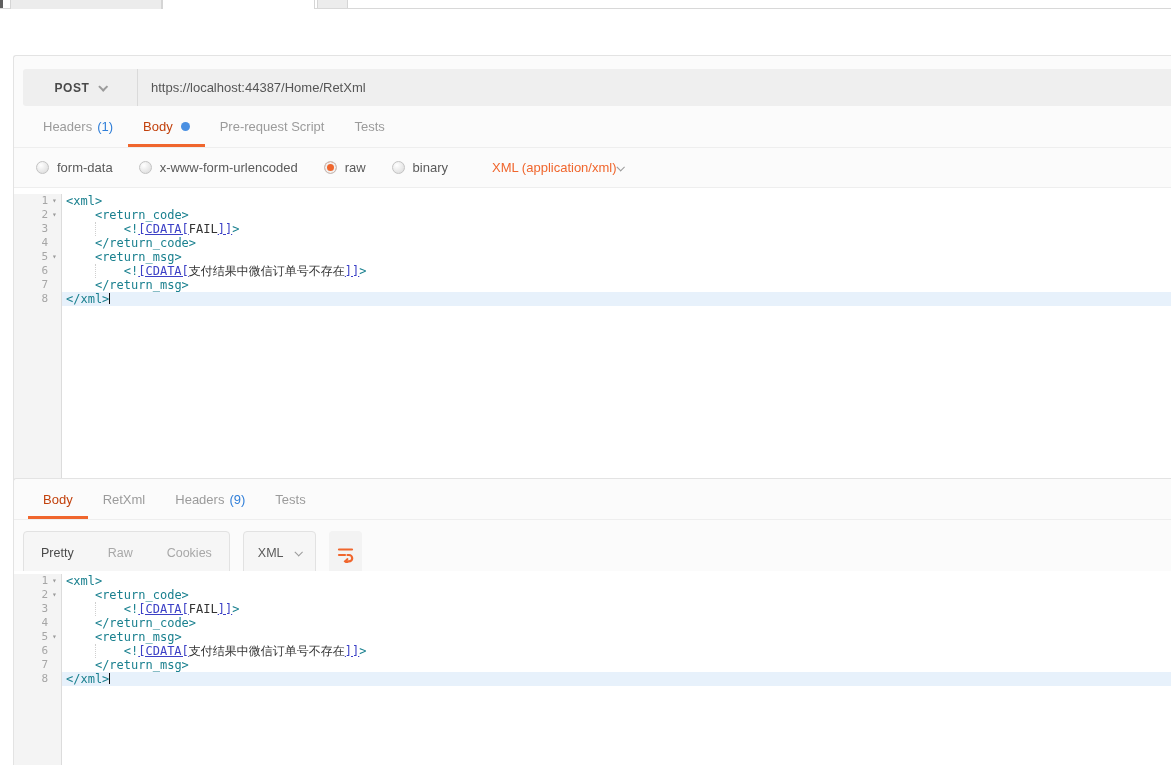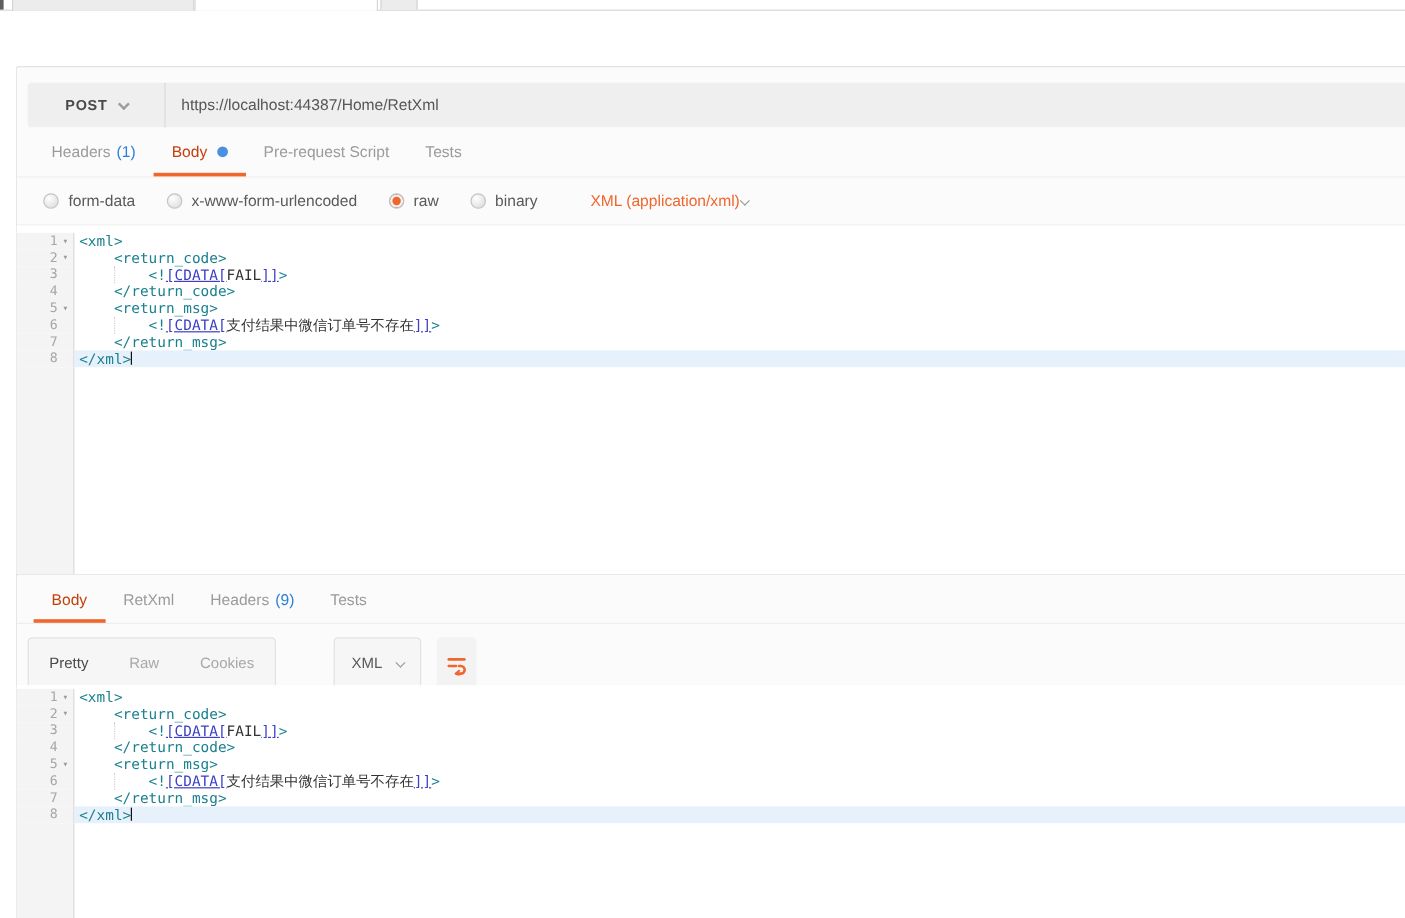--- a/index.html
+++ b/index.html
@@ -63,21 +63,21 @@
   .tk-tag { color:var(--tag-teal,#1a808f); }
   .tk-atom { color:var(--atom-blue,#3c40c6);text-decoration:underline; }
   .caret { display:inline-block; width:1px; height:11px; background:#111; vertical-align:-1px; }
   .iguide { position:absolute; left:calc(4px + 4ch); top:0; height:14px; border-left:1px dotted #cfcfcf; }
 
   
   .res-toolbar { position:absolute; left:9px; top:52px; height:44px; display:flex; align-items:stretch; gap:13px; }
   .seg-group { display:flex; align-items:stretch; background:#f6f6f6; border:1px solid #e2e2e2; border-radius:4px; overflow:hidden; }
   .seg { display:flex; align-items:center; padding:0 17px; font-size:12.5px; color:#a8a8a8; cursor:pointer; }
   .seg.active { color:#4a4a4a; }
-  .lang-btn { display:flex; align-items:center; gap:11px; background:#f6f6f6; border:1px solid #e2e2e2; border-radius:4px; padding:0 14px; font-size:12.5px; color:#5a5a5a; cursor:pointer;margin-left:35px; }
+  .lang-btn { display:flex; align-items:center; gap:11px; background:#f6f6f6; border:1px solid #e2e2e2; border-radius:4px; padding:0 14px; font-size:12.5px; color:#5a5a5a; cursor:pointer; }
   .wrap-btn { width:33px; background:#f3f3f3; border-radius:4px; display:flex; align-items:center; justify-content:center; cursor:pointer; }
 </style>
 </head>
 <body>
 
 <div id="screen">
 
   <div class="tabstrip">
     <div class="strip-line"></div>
     <div class="sliver"></div>

